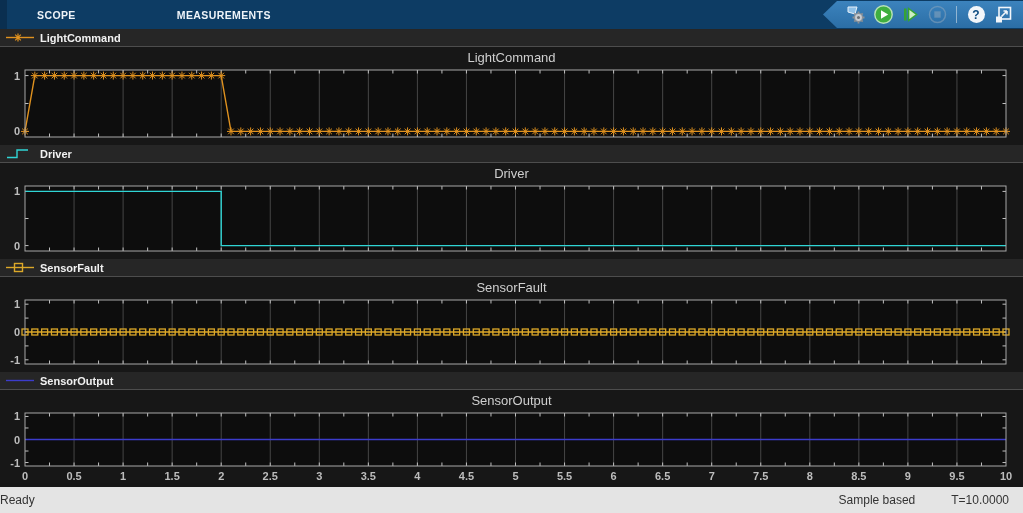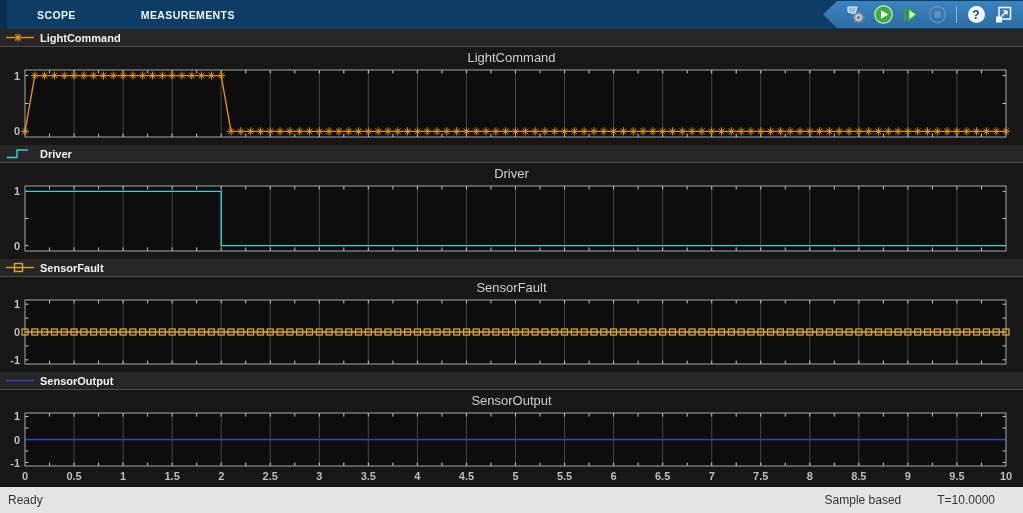--- a/index.html
+++ b/index.html
@@ -1,20 +1,20 @@
 <!DOCTYPE html>
 <html><head>
 <meta charset="utf-8">
 <style>
   * { box-sizing: border-box; margin: 0; padding: 0; }
   body { background:#000; font-family:"Liberation Sans", sans-serif; }
   .window { position:relative; width:1023px; height:513px; background:#161616; overflow:hidden; }
 
   
-  .tabbar { position:relative; height:29px; background:#0d3c64; display:flex; align-items:center; }
+  .tabbar { position:relative; height:29px; background:#0d3c64; display:flex; align-items:center;gap:36px; }
   .tabbar-left-edge { position:absolute; left:0; top:0; width:7px; height:29px; background:#0a2f50; }
   .tab { color:#eef3f8; font-size:10.5px; font-weight:700; letter-spacing:.4px; cursor:default; }
   .tab.scope { margin-left:37px; }
   .tab.measurements { margin-left:65px; }
 
   .toolbar { position:absolute; right:0; top:1px; height:27px; display:flex; align-items:center;
              gap:5px; padding:0 9px 0 22px;
              background:linear-gradient(#3c83bd,#2b6ea6);
              clip-path:polygon(14px 0, 100% 0, 100% 100%, 14px 100%, 0 50%); }
   .tb-icon { width:22px; height:22px; display:flex; align-items:center; justify-content:center; position:relative; }
@@ -30,22 +30,22 @@
 
   
   .plot-panel { background:#171717; }
   .plot-title { text-align:center; color:#cfcfcf; font-size:13px; height:20px; line-height:22px; }
   svg.chart { display:block; overflow:visible; }
   svg.chart text { font-family:"Liberation Sans", sans-serif; font-size:11px; font-weight:700; fill:#bdbdbd; }
 
   
   .statusbar { position:absolute; left:0; bottom:0; width:1023px; height:26px; background:#e4e4e4;
                display:flex; align-items:center; font-size:12px; color:#333; }
-  .status-left { padding-left:8px; }
-  .status-right { margin-left:auto; display:flex; gap:36px; padding-right:28px; }
+  .status-left { }
+  .status-right { margin-left:auto; display:flex; gap:36px; padding-right:14px; }
 </style>
 </head>
 <body>
 
 <div class="window">
 
   <div class="tabbar">
     <div class="tabbar-left-edge"></div>
     <div class="tab scope">SCOPE</div>
     <div class="tab measurements">MEASUREMENTS</div>

